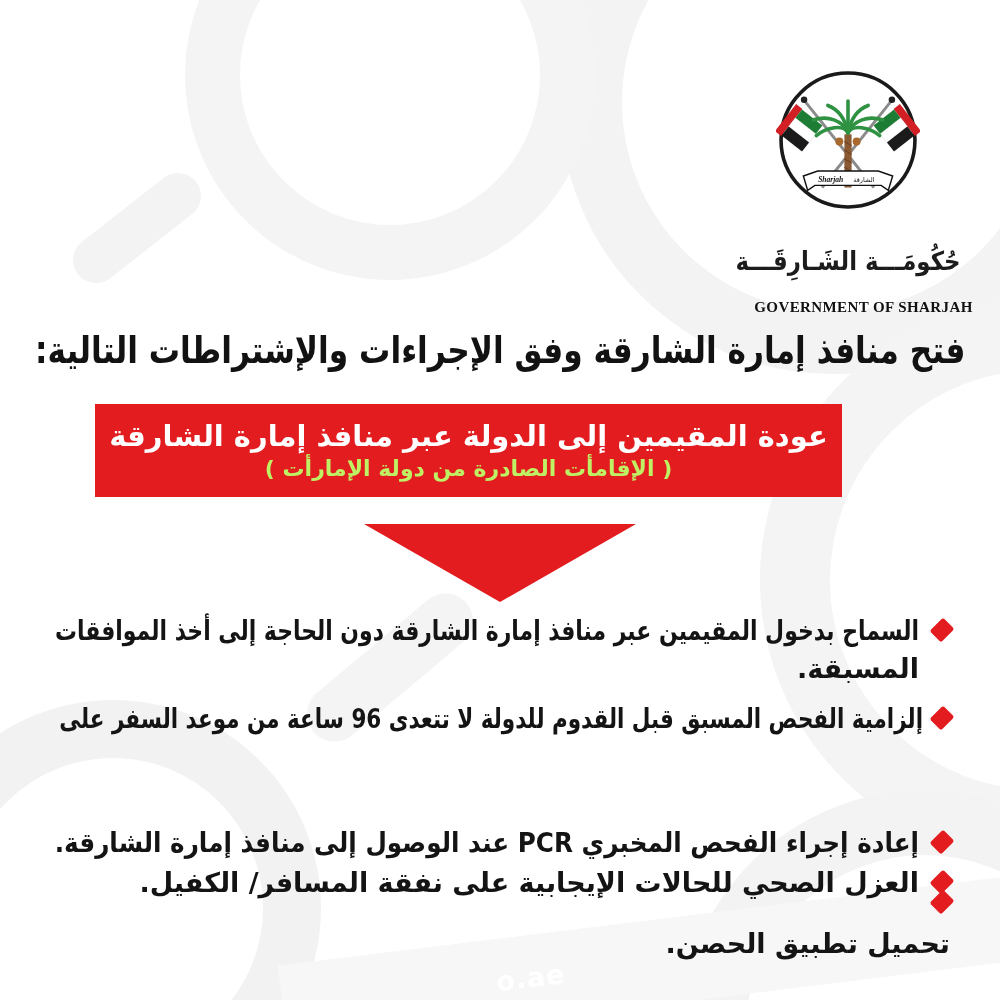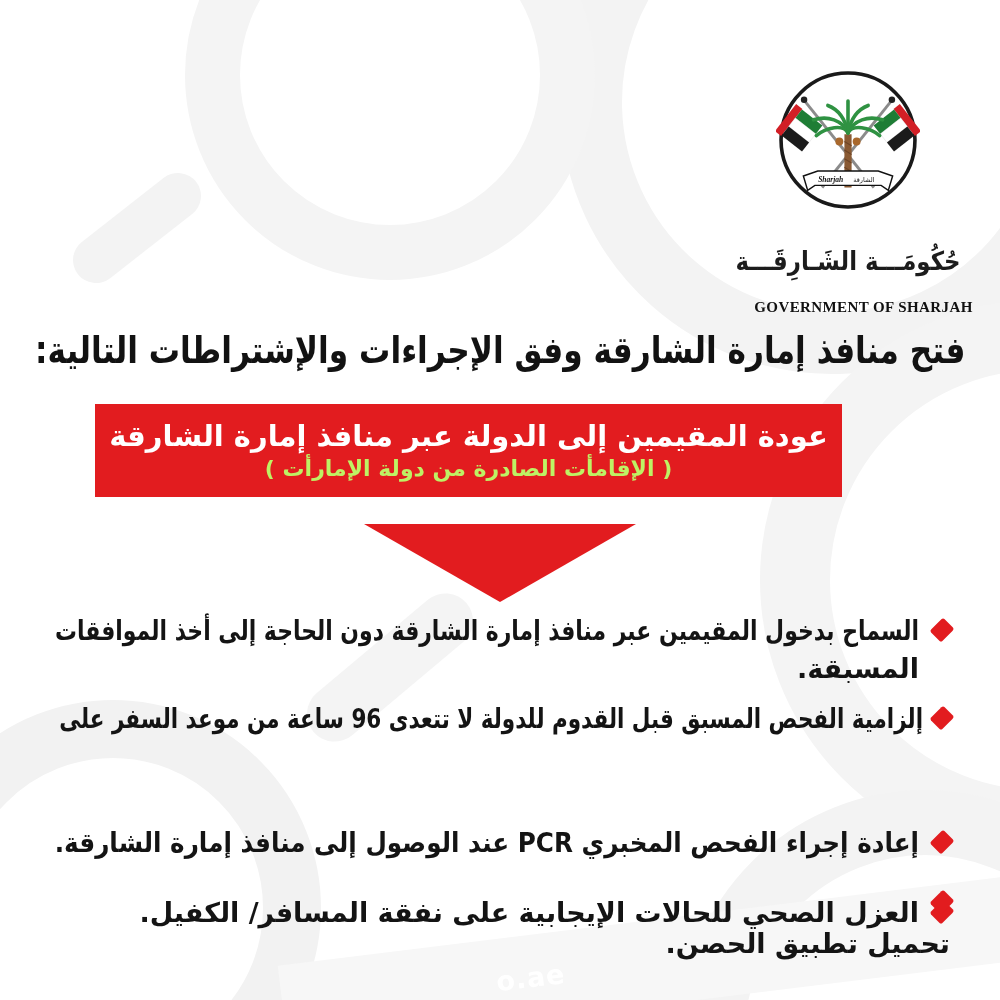--- a/index.html
+++ b/index.html
@@ -37,21 +37,21 @@
               border-left:136px solid transparent;border-right:136px solid transparent;
               border-top:78px solid var(--red,#E21C1F);}
   
   .bullet-row{position:absolute;z-index:2;right:50px;left:55px;direction:rtl;
               display:flex;align-items:flex-start;gap:15px;}
   .diamond{flex:0 0 auto;width:16px;height:16px;margin-top:10px;background:var(--red,#E21C1F);
            border-radius:2px;transform:rotate(45deg) scale(1,1.18);}
   .bullet-text{flex:1 1 auto;min-width:0;text-align:right;font-weight:bold;
                font-size:27px;line-height:38px;color:#141414;}
   .bullet-line{display:block;white-space:nowrap;}
-  .r1{top:612px;} .r2{top:700px;gap:11px;} .r3{top:808px;margin-top:16px;} .r4{top:894px;} .r5{top:884px;flex-direction:column;}
+  .r1{top:612px;} .r2{top:700px;gap:11px;} .r3{top:808px;margin-top:16px;} .r4{top:864px;} .r5{top:884px;flex-direction:column;}
 </style>
 </head>
 <body>
 
 <div class="canvas">
 
   <div class="wm wm-ring" style="left:560px;top:-170px;width:420px;height:420px;border:62px solid #f3f3f3;transform:rotate(20deg);"></div>
   <div class="wm wm-ring" style="left:185px;top:-130px;width:300px;height:300px;border:55px solid #f4f4f4;"></div>
   <div class="wm wm-bar" style="left:62px;top:205px;width:150px;height:46px;background:#f3f3f3;transform:rotate(-38deg);"></div>
   <div class="wm wm-ring" style="left:760px;top:300px;width:420px;height:420px;border:70px solid #f4f4f4;"></div>

